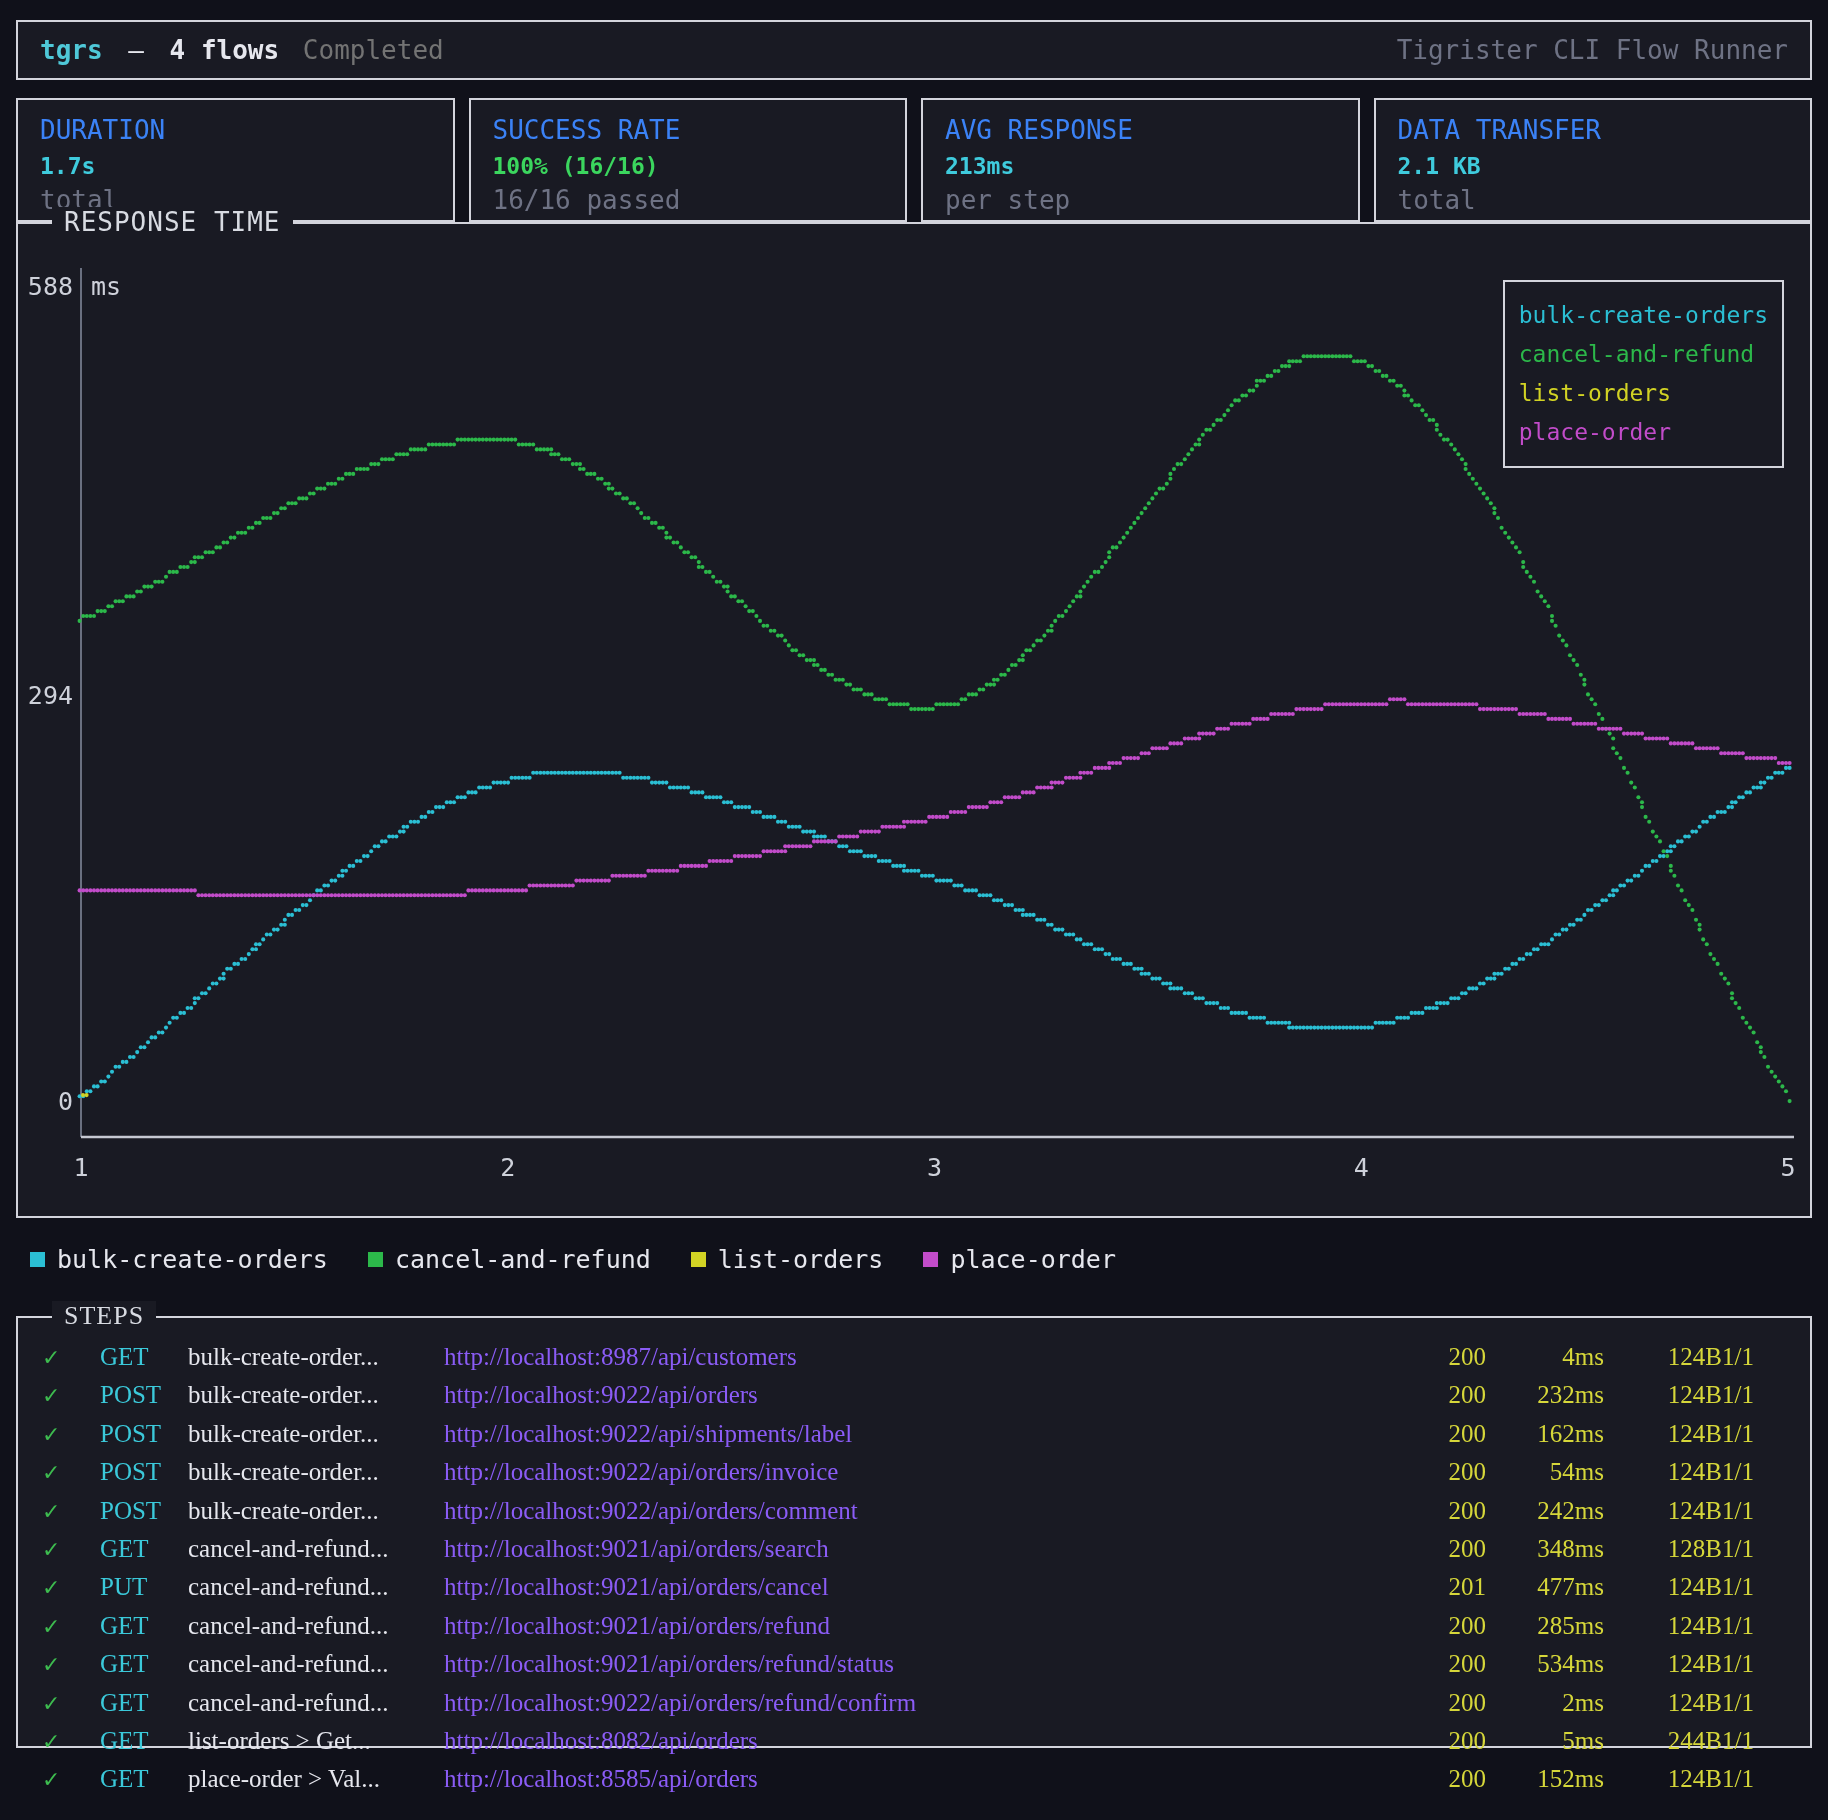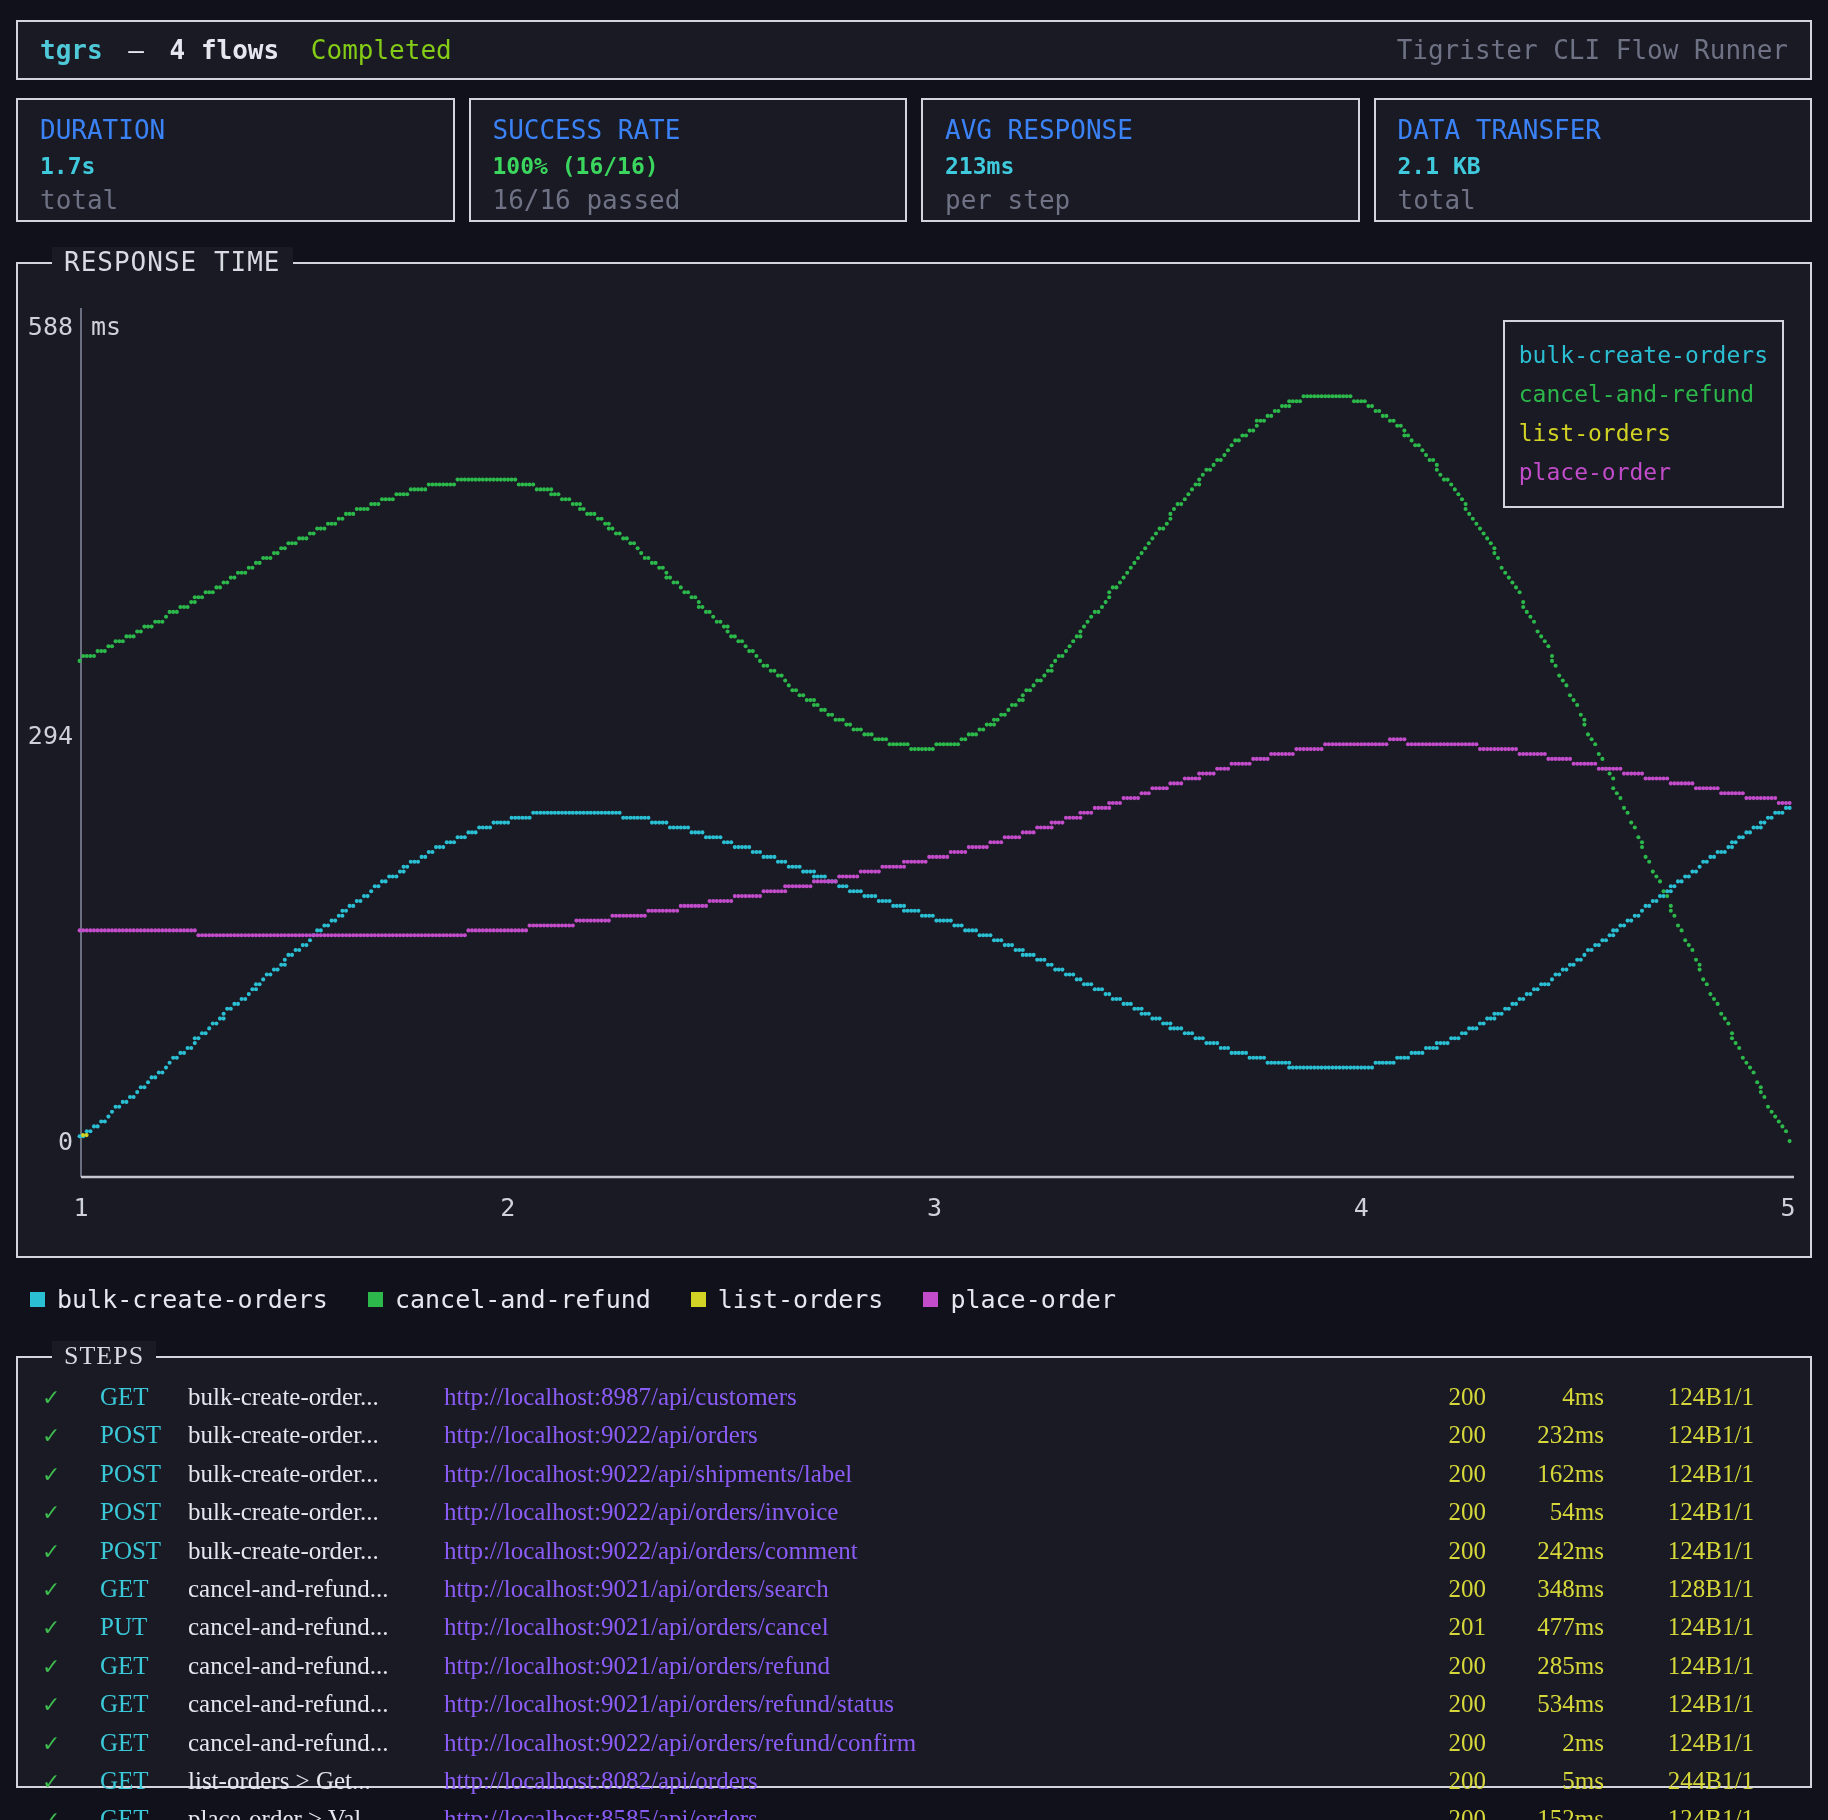--- a/index.html
+++ b/index.html
@@ -5,30 +5,30 @@
   html,body{margin:0;padding:0;background:#06070b;}
   .page{position:relative;width:1828px;height:1820px;background:#10111a;overflow:hidden;
         font-family:"DejaVu Sans Mono",monospace;color:#e6e7ee;}
   .content{position:absolute;left:16px;top:20px;width:1796px;}
   .panel{border:2px solid #d3d4dc;background:#191a23;box-sizing:border-box;}
   
   .titlebar{height:60px;display:flex;align-items:center;justify-content:space-between;padding:0 22px;font-size:26px;}
   .app-name{color:#4fc8d8;font-weight:bold;}
   .tb-sep{color:#e6e7ee;margin:0 10px;}
   .tb-flows{color:#e6e7ee;font-weight:bold;}
-  .tb-status{color:#84cc16;margin-left:16px;}
+  .tb-status{color:#737373;margin-left:8px;}
   .product{color:#6e7284;}
   
   .stats{display:flex;gap:14px;margin-top:18px;}
   .stat{flex:1;height:124px;padding:15px 22px;}
   .stat-label{font-size:26px;color:#3b82f6;}
   .stat-value{font-size:23px;font-weight:bold;margin-top:8px;}
   .stat-sub{font-size:26px;color:#6e7284;margin-top:6px;}
   
-  .chart-panel{position:relative;margin-top:40px;height:996px;}
+  .chart-panel{position:relative;height:996px;}
   .panel-title{position:absolute;top:-17px;left:34px;padding:0 12px;background:#191a23;
                color:#d8dbe2;font-size:26px;letter-spacing:1px;}
   .chart-svg{position:absolute;left:0;top:0;width:100%;height:100%;}
   .chart-legend{position:absolute;top:56px;right:26px;border:2px solid #d3d4dc;background:#191a23;
                 padding:14px 14px;font-size:23px;line-height:39px;}
   
   .sub-legend{display:flex;align-items:center;gap:40px;margin:26px 0 0 14px;height:30px;font-size:25px;color:#e6e7ee;}
   .sub-legend .item{display:flex;align-items:center;}
   .swatch{display:inline-block;width:15px;height:15px;margin-right:12px;}
   

